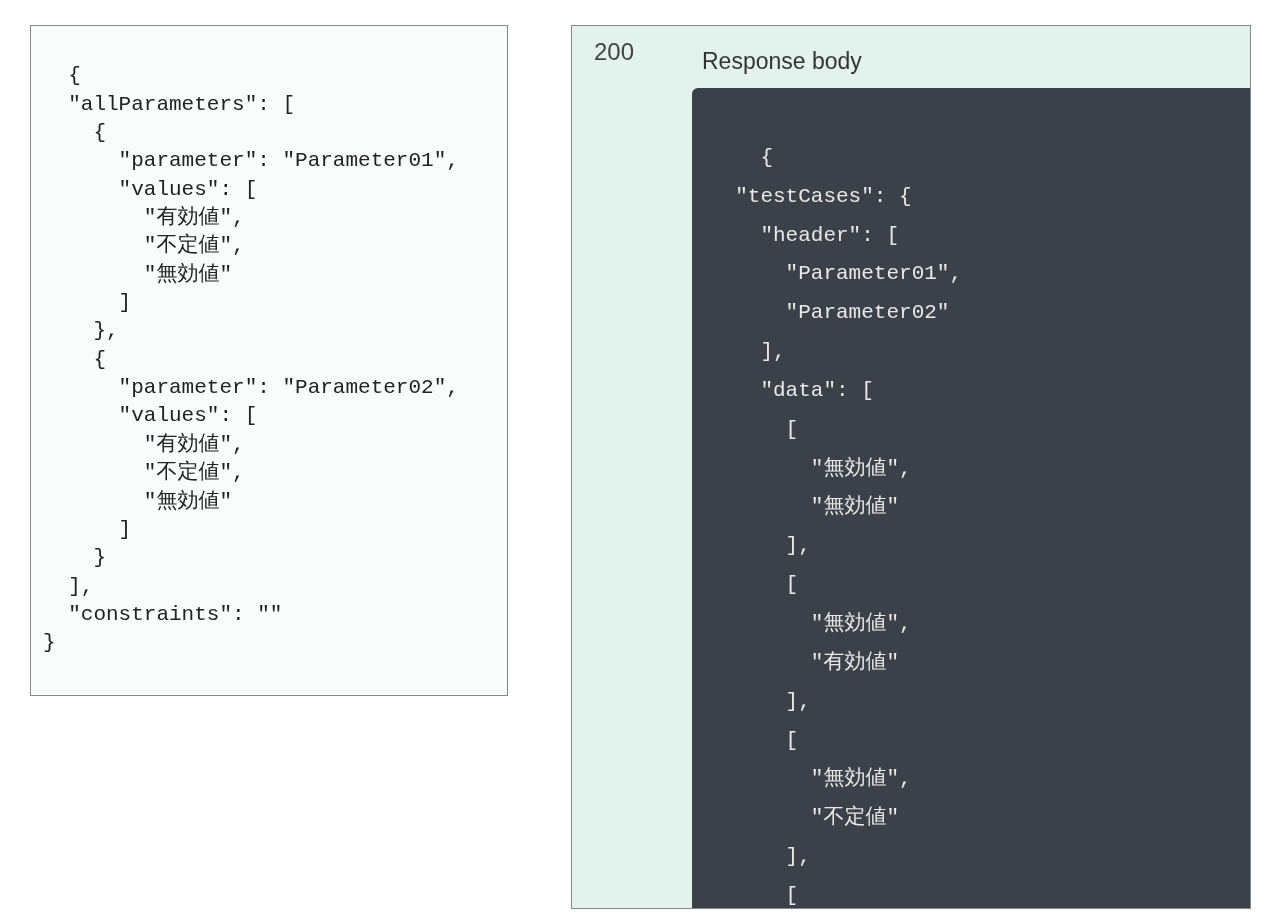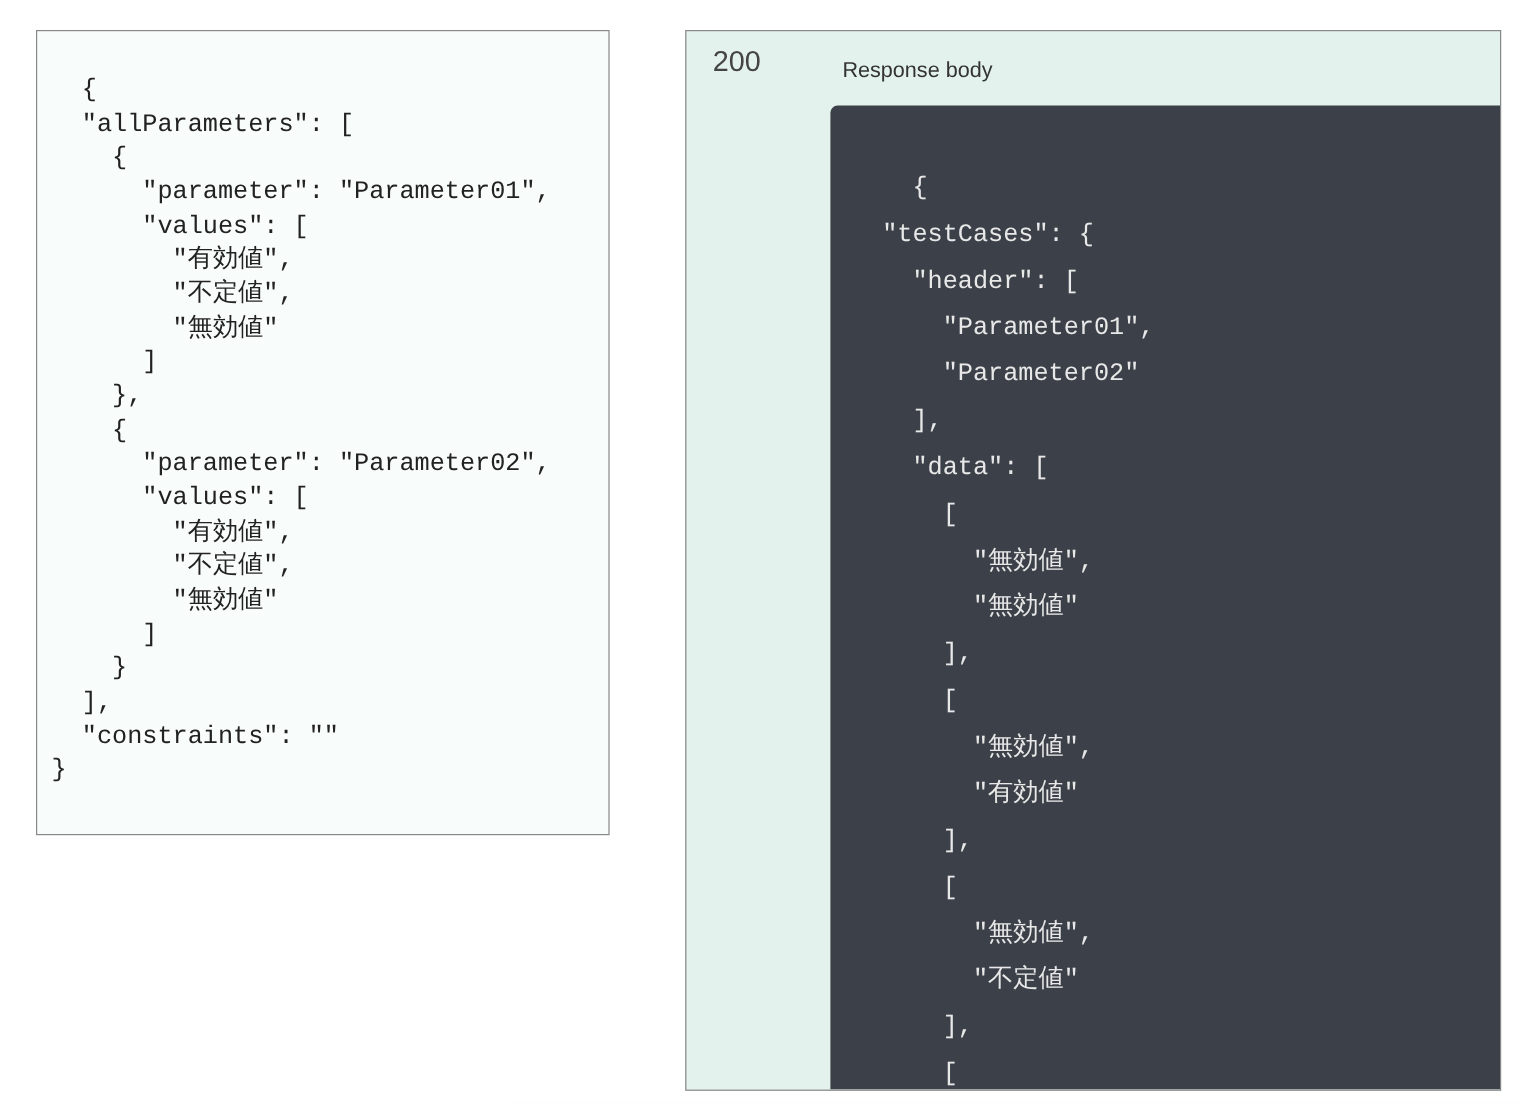--- a/index.html
+++ b/index.html
@@ -44,21 +44,21 @@
       left: 22px;
       top: 12px;
       font-size: 24px;
       color: #444;
       font-family: Arial, sans-serif;
     }
     .response-label {
       position: absolute;
       left: 130px;
       top: 22px;
-      font-size: 18px;
+      font-size: 23px;
       color: #333;
       font-family: Arial, sans-serif;
     }
     .response-body {
       position: absolute;
       left: 120px;
       top: 62px;
       right: 0;
       bottom: 0;
       background: #3c4149;

